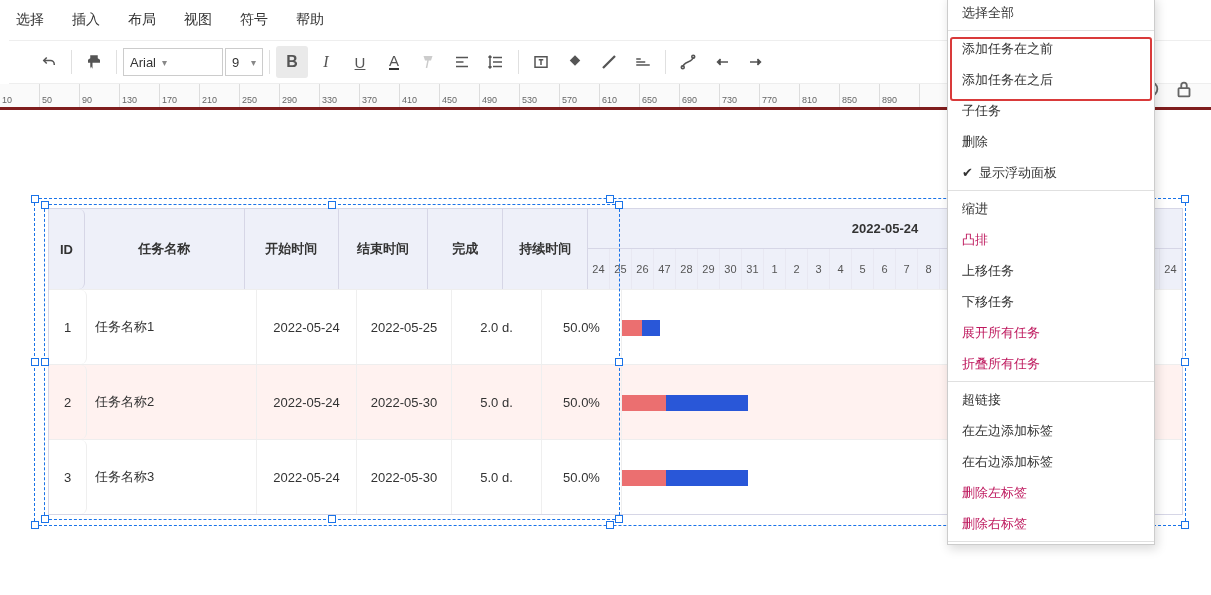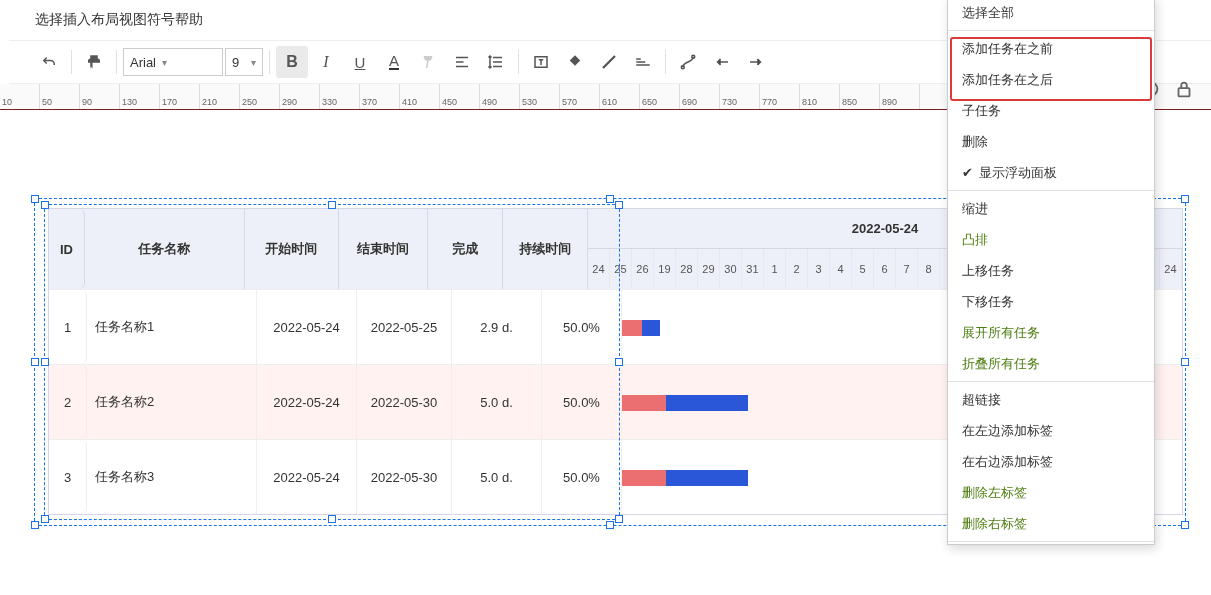--- a/index.html
+++ b/index.html
@@ -1,38 +1,38 @@
 <!DOCTYPE html>
 <html><head>
 <meta charset="utf-8">
 <style>
 * { margin:0; padding:0; box-sizing:border-box; font-family:Arial,"Microsoft YaHei",sans-serif; }
 body { background:#fff; color:#333; font-size:13px; overflow:hidden; width:1211px; height:595px; position:relative; }
 
 
-.menubar { height:40px; display:flex; align-items:center; padding:0 35px; }
+.menubar { height:40px; display:flex; align-items:center; padding:0 16px; gap:28px; }
 .menubar span { color:#333; cursor:pointer; font-size:14px; }
 
 
 .toolbar { height:44px; border-top:1px solid #eee; border-bottom:1px solid #eee; display:flex; align-items:center; padding:0 24px; gap:2px;margin-left:9px; }
 .tbtn { width:32px; height:32px; display:flex; align-items:center; justify-content:center; cursor:pointer; border-radius:3px; color:#555; }
 .tbtn.active { background:#eaeaea; }
 .tbtn svg { width:18px; height:18px; }
 .tsep { width:1px; height:24px; background:#e0e0e0; margin:0 4px; }
 .tdropdown { height:28px; border:1px solid #ccc; display:flex; align-items:center; padding:0 6px; gap:6px; cursor:pointer; }
 .tdropdown .caret { font-size:10px; color:#888; }
 .font-name { width:100px; }
 .font-size { width:38px; justify-content:space-between; }
 .under-B { font-weight:bold; font-size:16px; }
 .under-I { font-style:italic; font-size:16px; font-family:Georgia,serif; }
 .under-U { text-decoration:underline; font-size:15px; }
 .under-A { font-size:15px; border-bottom:2px solid #333; line-height:14px; }
 
 
-.ruler { height:26px; background:#fafafa; border-bottom:1px solid #7f1d1d; display:flex; font-size:9px; color:#666; position:relative; overflow:hidden; }
+.ruler { height:26px; background:#fafafa; border-bottom:3px solid #7f1d1d; display:flex; font-size:9px; color:#666; position:relative; overflow:hidden; }
 .ruler-unit { width:40px; border-right:1px solid #ddd; display:flex; align-items:flex-end; padding:0 2px 2px; }
 
 
 .canvas { position:relative; background:#fff; height:calc(100% - 110px); }
 
 
 .selbox { position:absolute; border:1px dashed #1a73e8; }
 .outer-sel { left:34px; top:88px; width:1152px; height:328px; }
 .inner-sel { left:44px; top:94px; width:576px; height:316px; }
 .handle { width:8px; height:8px; border:1px solid #1a73e8; background:#fff; position:absolute; }
@@ -55,21 +55,21 @@
 .gcell { border-right:1px solid #efefef; height:100%; display:flex; align-items:center; justify-content:center; }
 .gcell.name { justify-content:flex-start; padding-left:8px; }
 .gbars { flex:1; position:relative; height:100%; }
 .bar { position:absolute; top:30px; height:16px; display:flex; }
 .bar .p1 { background:#eb6f70; }
 .bar .p2 { background:#2957d8; }
 
 
 .ctx { position:absolute; right:56px; top:-4px; width:208px; background:#fff; border:1px solid #ccc; box-shadow:2px 4px 10px rgba(0,0,0,0.15); z-index:50; }
 .ctx-item { height:31px; display:flex; align-items:center; padding:0 14px; cursor:pointer; font-size:13px; color:#333; gap:6px; }
-.ctx-item.disabled { color:#4d7c0f; cursor:default; }
+.ctx-item.disabled { color:#be185d; cursor:default; }
 .ctx-sep { height:1px; background:#e0e0e0; margin:2px 0; }
 .ctx-hi { position:absolute; top:40px; left:2px; right:2px; height:64px; border:2px solid #d93a3a; border-radius:3px; pointer-events:none; }
 
 
 .right-icons { position:absolute; right:16px; top:78px; display:flex; gap:12px; }
 .right-icons .ricon { width:22px; height:22px; color:#666; display:flex; align-items:center; justify-content:center;}
 </style>
 </head>
 <body>
 
@@ -209,21 +209,21 @@
       <div class="gcol c-start">开始时间</div>
       <div class="gcol c-end">结束时间</div>
       <div class="gcol c-done">完成</div>
       <div class="gcol c-dur">持续时间</div>
       <div class="gcal">
         <div class="gcal-top">2022-05-24</div>
         <div class="gcal-days" id="caldays">
             <div class="day">24</div>
             <div class="day">25</div>
             <div class="day">26</div>
-            <div class="day">19</div>
+            <div class="day">47</div>
             <div class="day">28</div>
             <div class="day">29</div>
             <div class="day">30</div>
             <div class="day">31</div>
             <div class="day">1</div>
             <div class="day">2</div>
             <div class="day">3</div>
             <div class="day">4</div>
             <div class="day">5</div>
             <div class="day">6</div>
@@ -242,21 +242,21 @@
             <div class="day">24</div>
           </div>
       </div>
     </div>
     <div id="grows">
         <div class="grow">
           <div class="gcell c-id">1</div>
           <div class="gcell name c-name">任务名称1</div>
           <div class="gcell c-start">2022-05-24</div>
           <div class="gcell c-end">2022-05-25</div>
-          <div class="gcell c-dur">2.9 d.</div>
+          <div class="gcell c-dur">2.0 d.</div>
           <div class="gcell c-done">50.0%</div>
           <div class="gbars">
             <div class="bar" style="left:0px;">
               <div class="p1" style="width:20px"></div>
               <div class="p2" style="width:18px"></div>
             </div>
           </div>
         </div>
         <div class="grow sel">
           <div class="gcell c-id">2</div>

